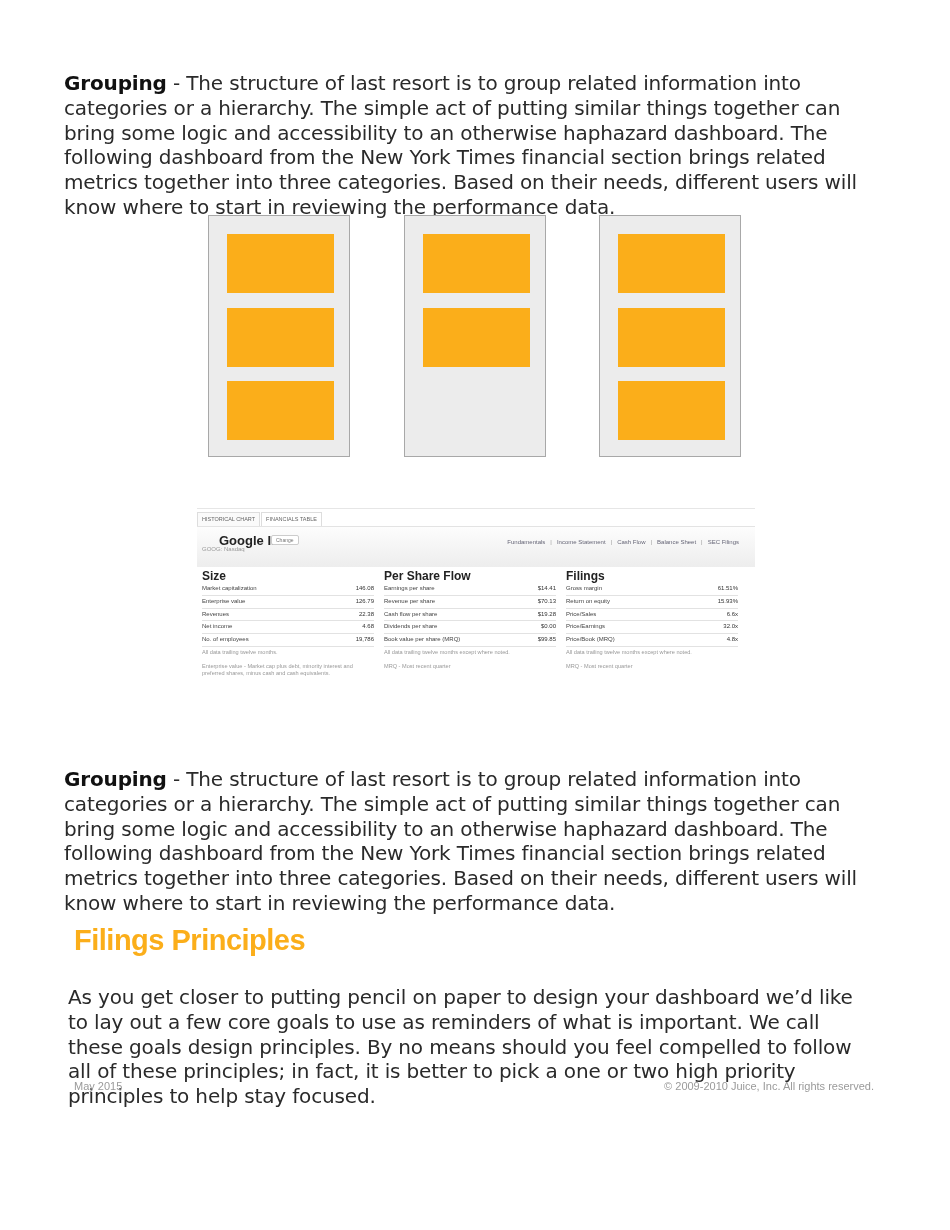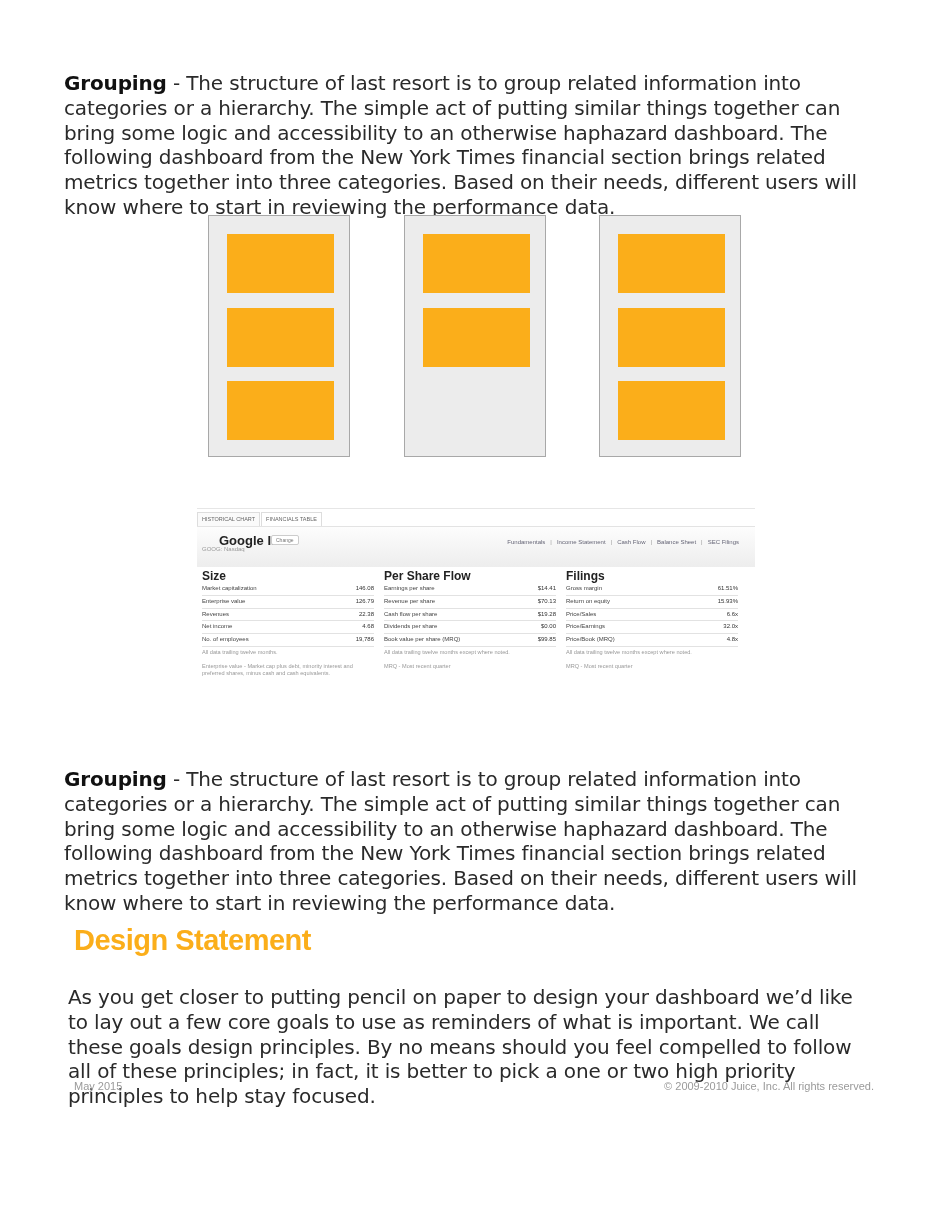--- a/index.html
+++ b/index.html
@@ -159,18 +159,18 @@
         <span>Price/Book (MRQ)</span>
         <span class="v">4.8x</span>
       </div>
     <div class="note">All data trailing twelve months except where noted.</div>
     <div class="note2">MRQ - Most recent quarter</div>
   </div>
 </div>
 
 <p class="para" id="p2" style="margin:0;"><b>Grouping</b><span> - The structure of last resort is to group related information into categories or a hierarchy. The simple act of putting similar things together can bring some logic and accessibility to an otherwise haphazard dashboard.  The following dashboard from the New York Times financial section brings related metrics together into three categories. Based on their needs, different users will know where to start in reviewing the performance data.</span></p>
 
-<h2 class="h2" style="margin:0;">Design Statement</h2>
+<h2 class="h2" style="margin:0;">Filings Principles</h2>
 
 <p class="para" id="p3" style="margin:4px;">As you get closer to putting pencil on paper to design your dashboard we’d like to lay out a few core goals to use as reminders of what is important. We call these goals design principles. By no means should you feel compelled to follow all of these principles; in fact, it is better to pick a one or two high priority principles to help stay focused.</p>
 
 <div class="footer" id="f-left">May 2015</div>
 <div class="footer" id="f-right">© 2009-2010 Juice, Inc. All rights reserved.</div>
 
 </body></html>

